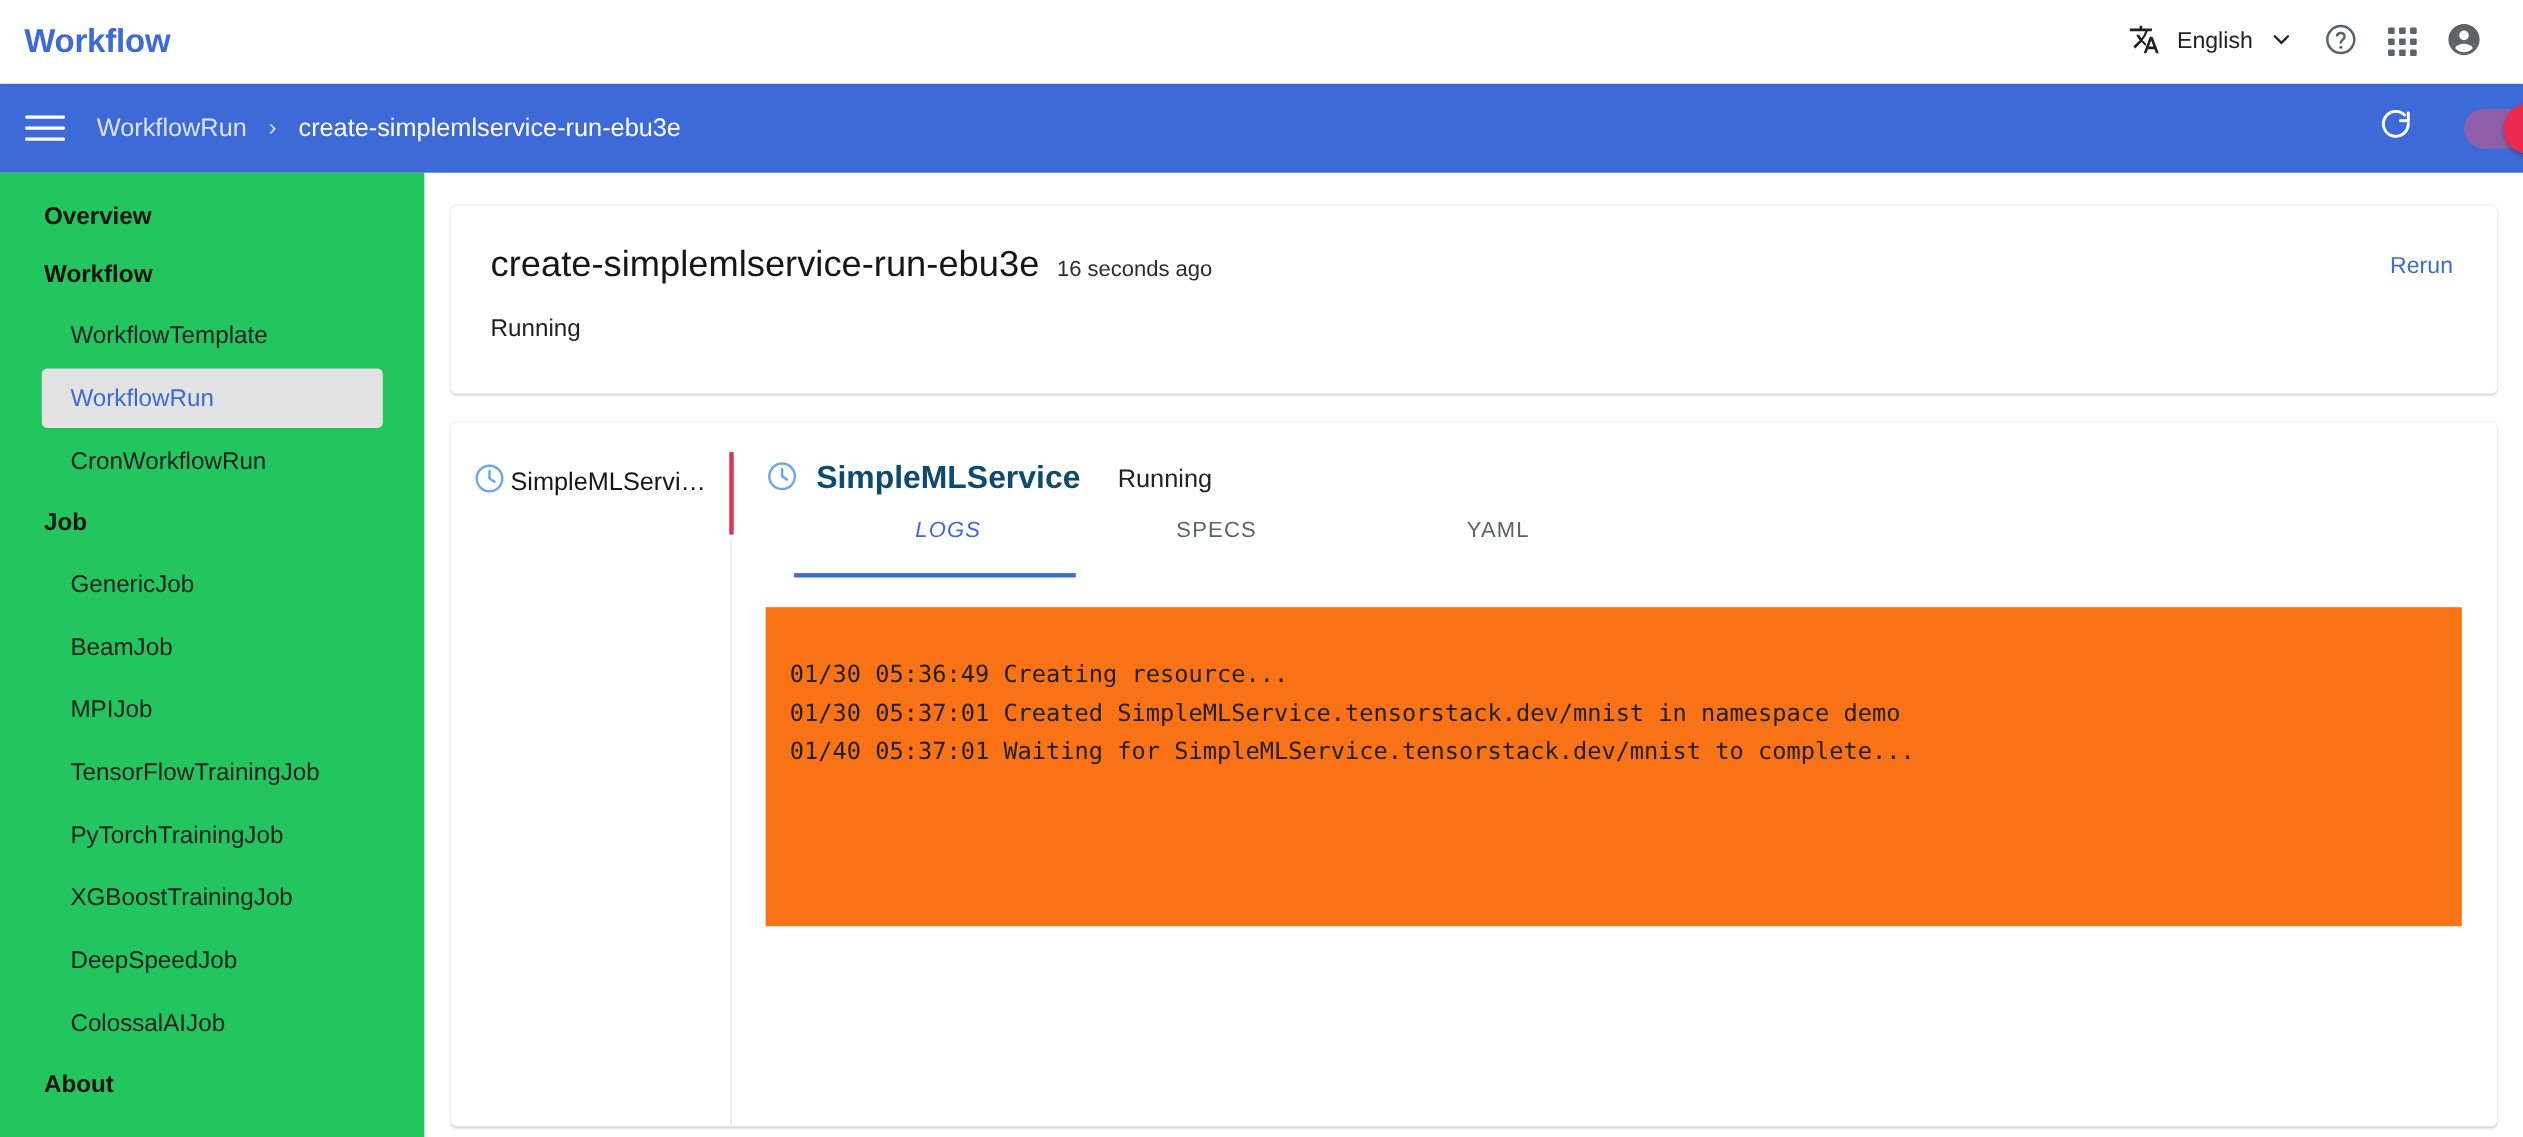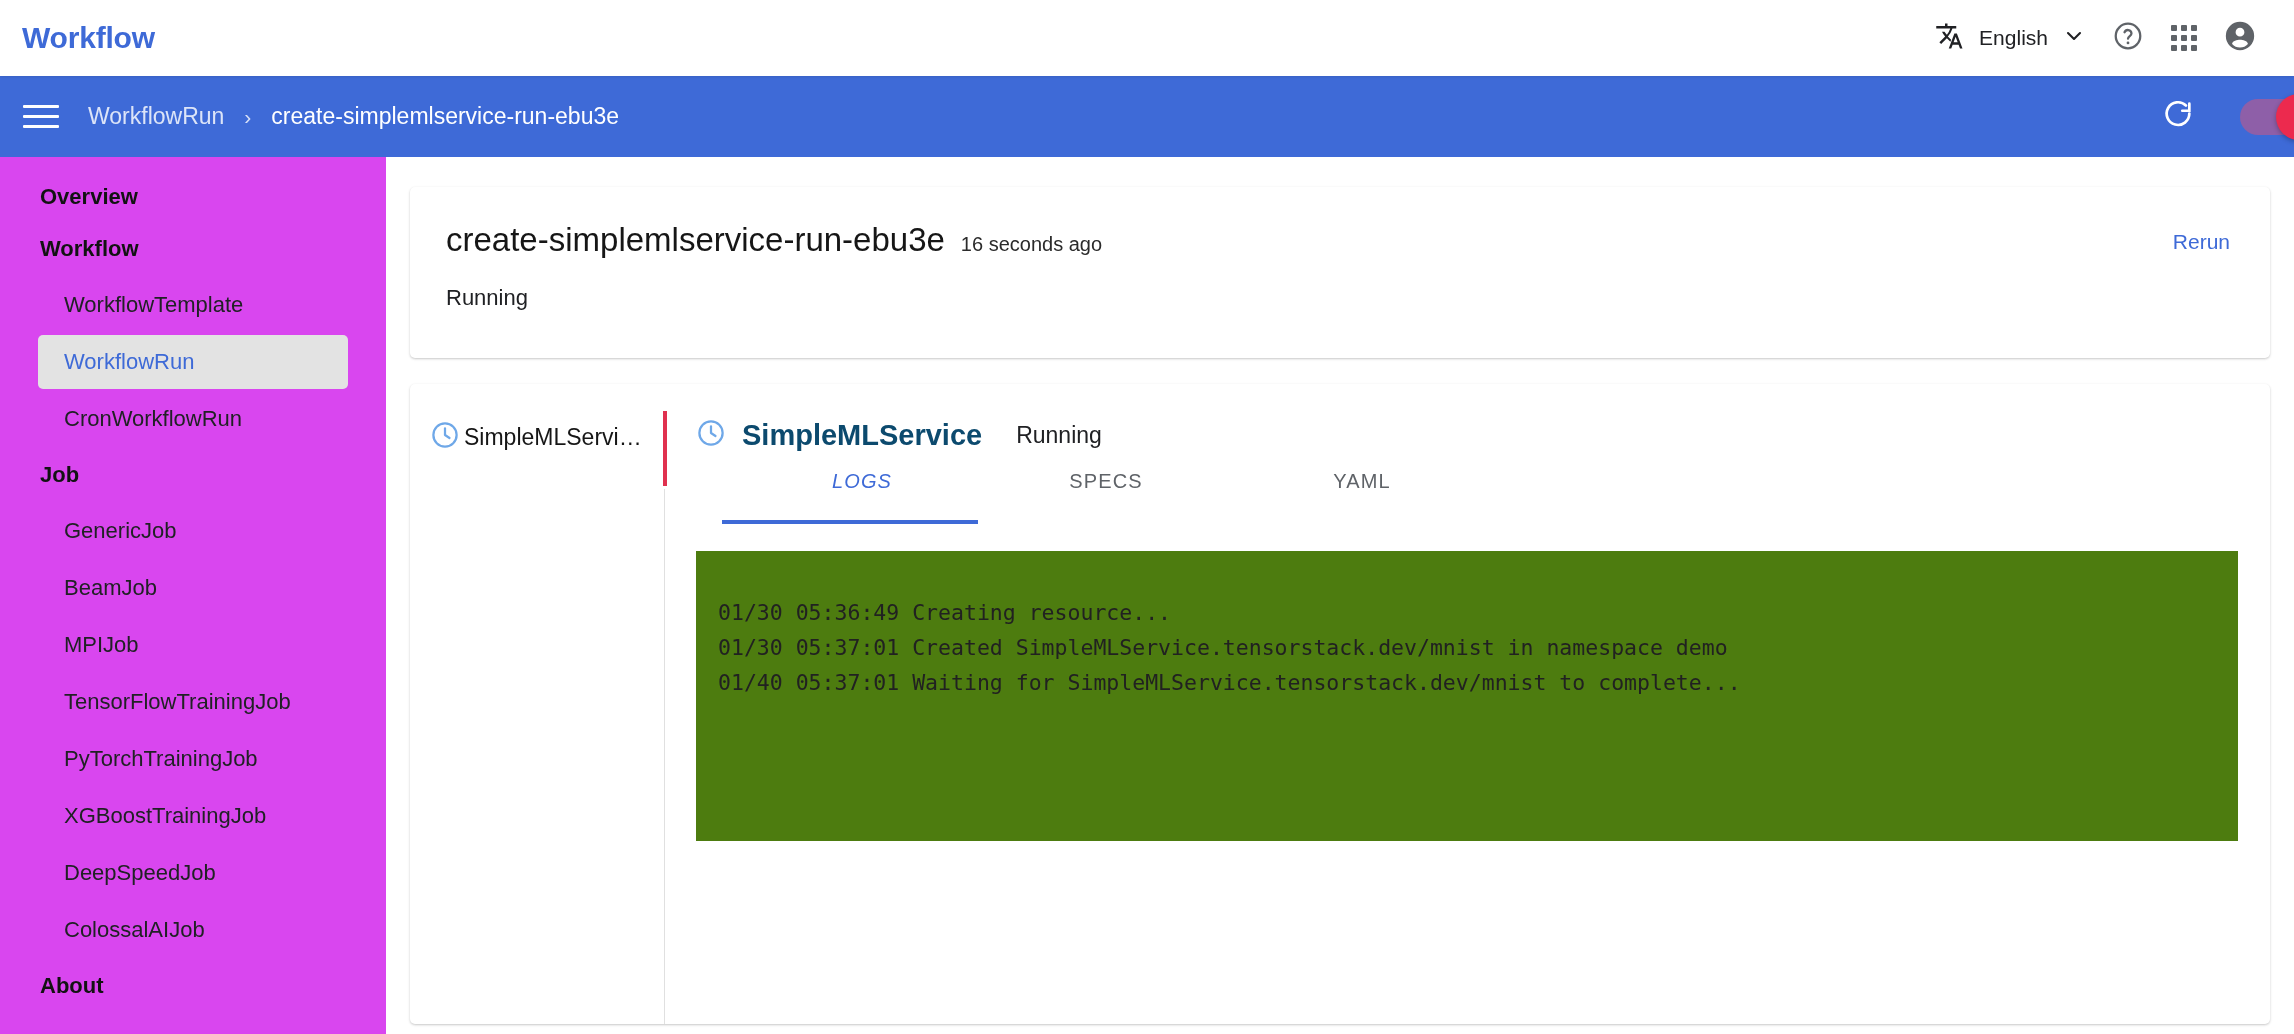--- a/index.html
+++ b/index.html
@@ -58,21 +58,21 @@
     background: #8E5FA8; margin-right: -14px; cursor: pointer;
   }
   .toggle .thumb {
     position: absolute; right: -14px; top: -5px; width: 46px; height: 46px; border-radius: 50%;
     background: #EC2A4E; box-shadow: 0 2px 5px rgba(0,0,0,0.28);
   }
 
   
   .sidebar {
     position: absolute; left: 0; top: 157px; width: 386px; height: 877px;
-    background: #d946ef;
+    background: #22c55e;
     padding-top: 14px;
     overflow: hidden;
   }
   .nav-head {
     font-size: 22px; font-weight: bold; color: #121212;
     padding: 13px 0 13px 40px;
   }
   .nav-item {
     font-size: 22px; color: #202124;
     padding: 14px 0 14px 64px;
@@ -129,21 +129,21 @@
   .tab {
     position: absolute; top: 0;
     font-size: 20px; letter-spacing: 1.1px; color: #5f6368; cursor: pointer;
     text-align: center;
   }
   .tab.active { color: #3E6AD7; }
   .tab-underline { position: absolute; left: 0; top: 50px; width: 256px; height: 4px; background: #3E6AD7; }
 
   .log-box {
     margin: 29px 32px 0 32px;
-    background: #4d7c0f;
+    background: #f97316;
     height: 290px;
     padding: 44px 0 0 22px;
   }
   .log-line {
     font-family: "DejaVu Sans Mono", "Liberation Mono", monospace;
     font-size: 21.5px; line-height: 35px; color: #212121; white-space: pre;
   }
 </style>
 </head>
 <body>

